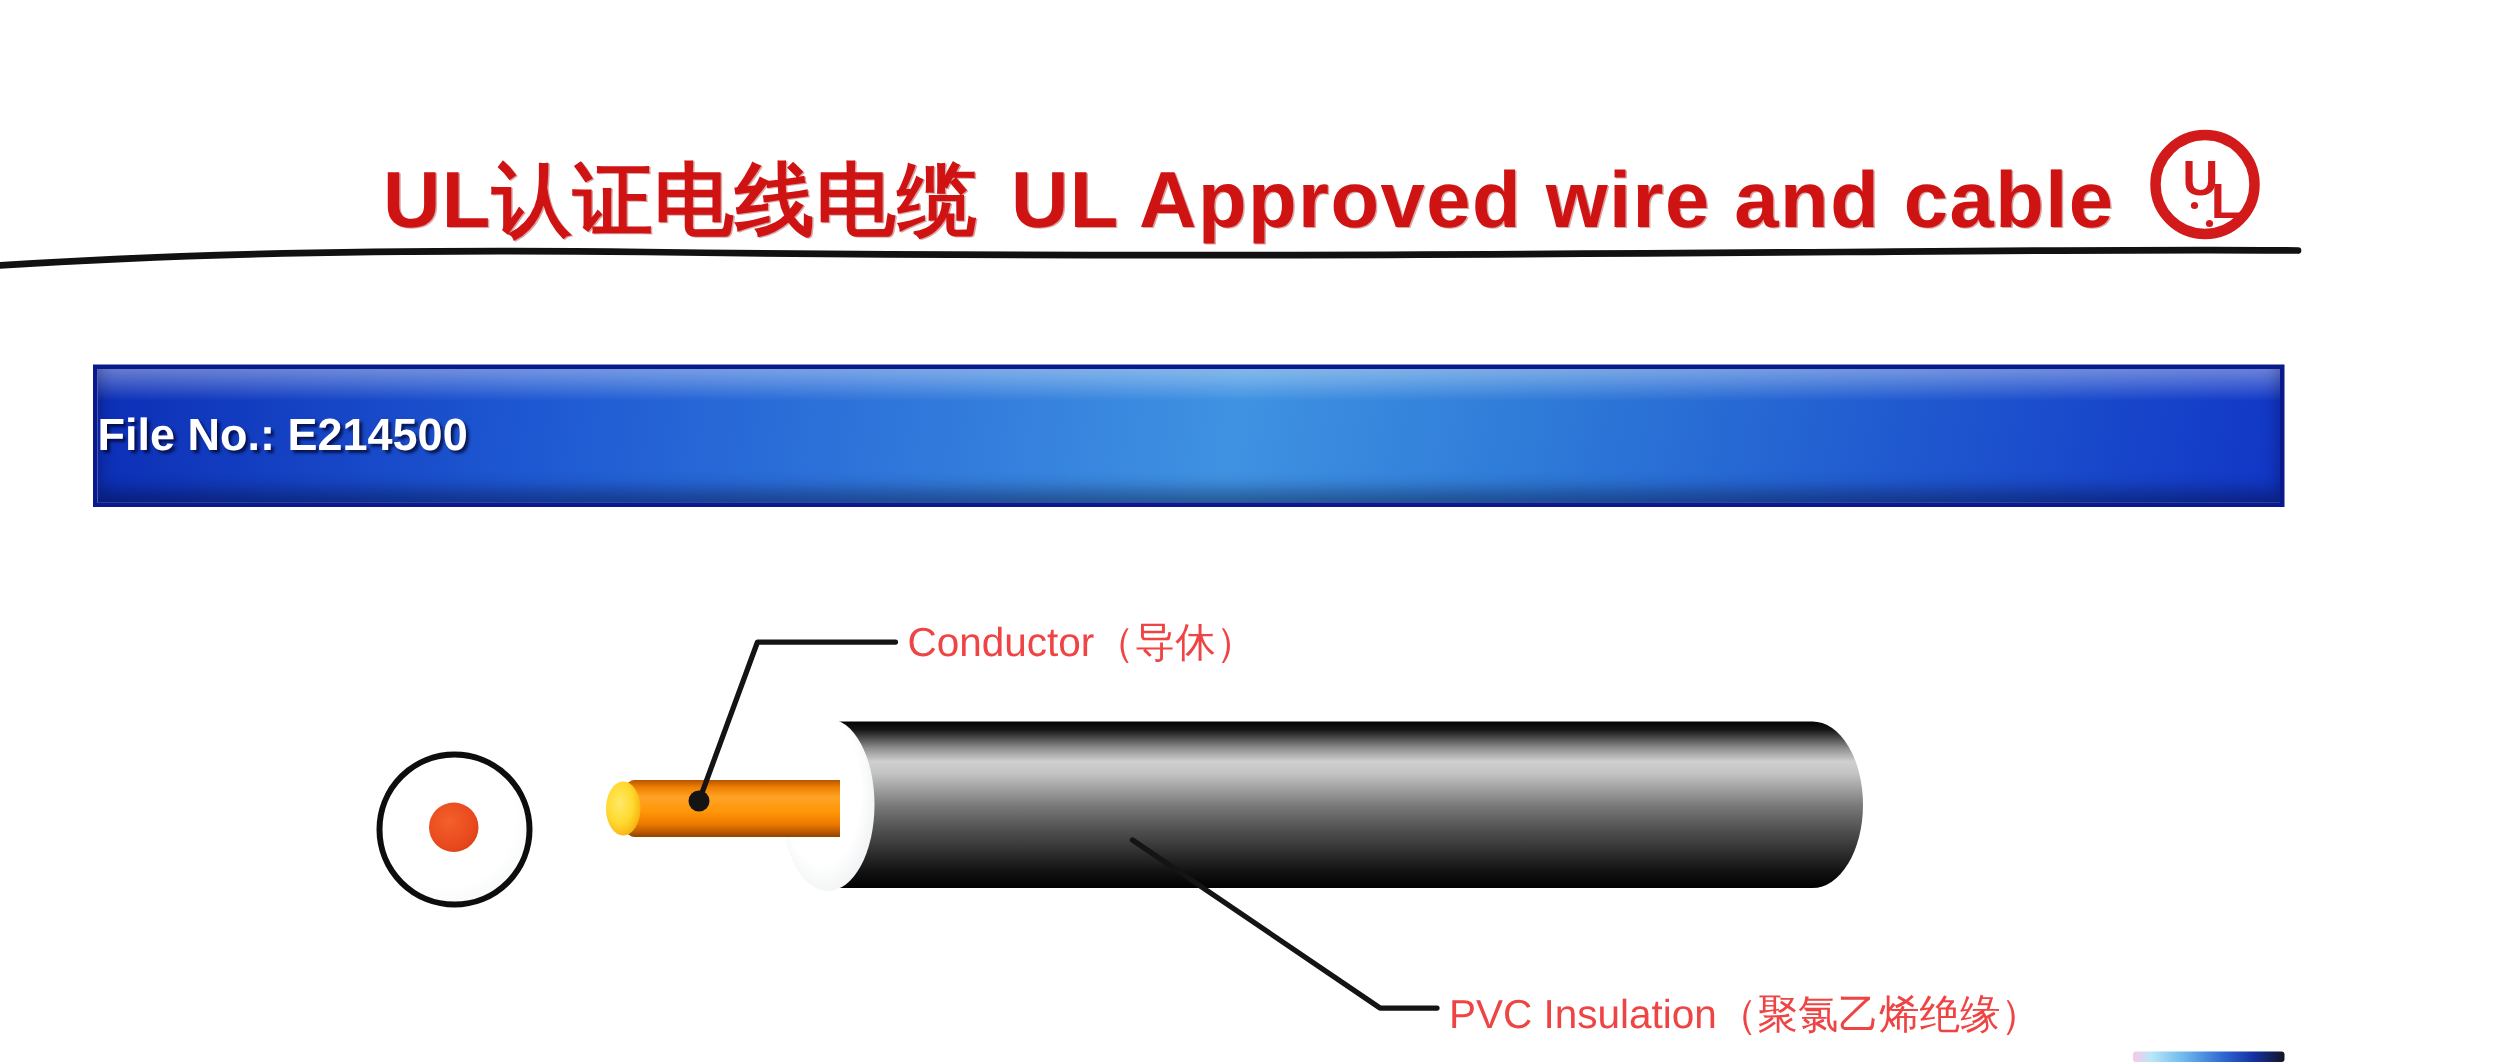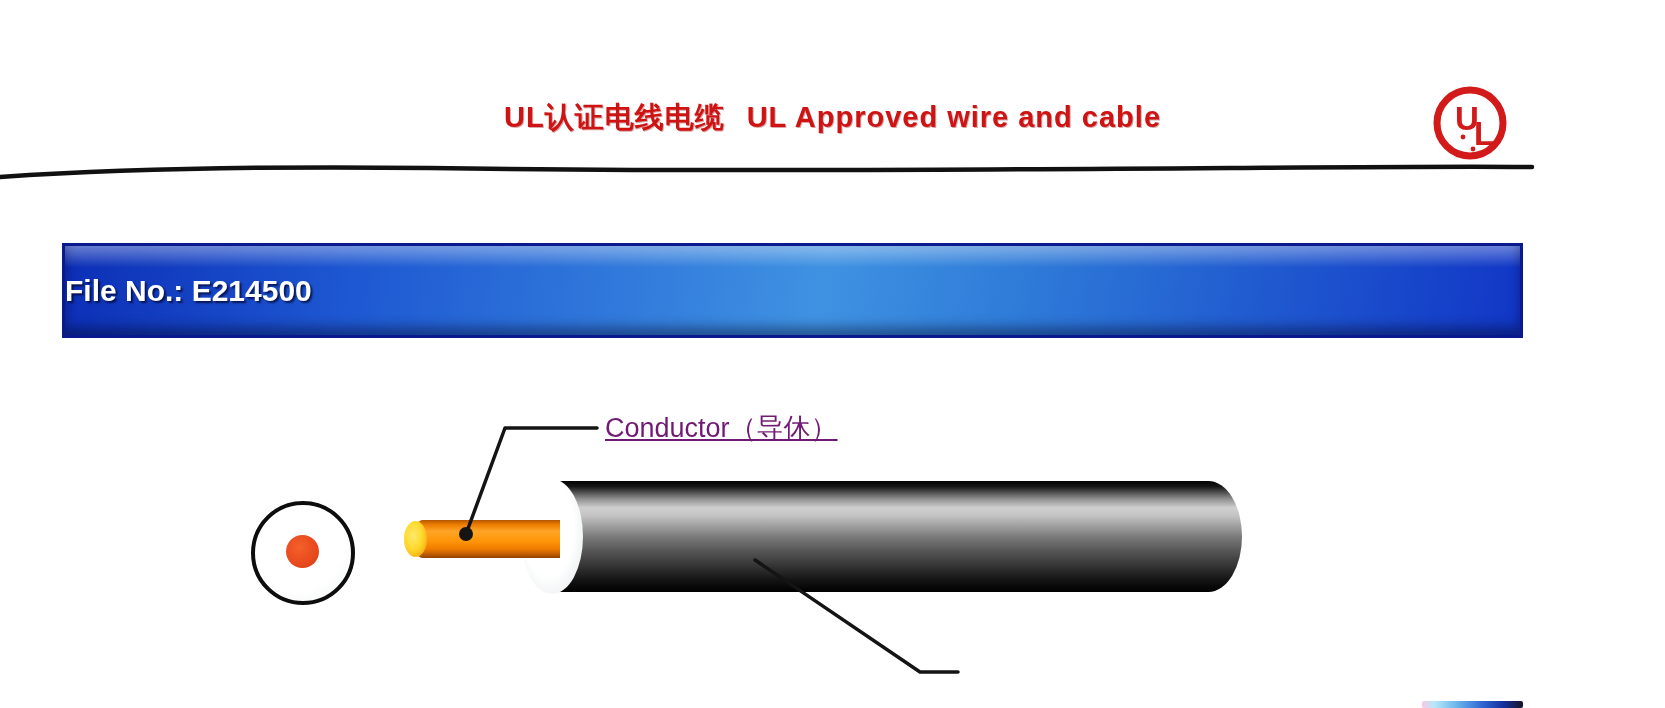--- a/index.html
+++ b/index.html
@@ -8,21 +8,21 @@
     background:#ffffff;
     font-family:"Liberation Sans","DejaVu Sans",sans-serif;
     position:relative;overflow:hidden;
   }
   .page{position:absolute;inset:0;}
 
   
   .main-title{
     position:absolute;left:0;top:98px;width:1665px;
     text-align:center;
-    font-size:29px;font-weight:bold;color:#cf1212;
+    font-size:53px;font-weight:bold;color:#cf1212;
     letter-spacing:1px;white-space:nowrap;
     text-shadow:1px 1px 0 rgba(140,0,0,.35);
   }
   .main-title .cn{margin-right:22px;}
 
   .ul-logo{position:absolute;left:1431px;top:82px;width:80px;height:84px;}
 
   .rule-line{position:absolute;left:0;top:158px;width:1665px;height:30px;}
 
   
@@ -85,21 +85,21 @@
     background:radial-gradient(ellipse at 40% 40%, #ffe96a 0%, #ffd92e 45%, #f7b313 75%, #e99400 100%);
     z-index:4;
   }
   .leader-dot{
     position:absolute;left:459px;top:187px;width:14px;height:14px;border-radius:50%;
     background:#141414;z-index:6;
   }
   .leader-svg{position:absolute;left:0;top:0;width:1665px;height:368px;z-index:5;pointer-events:none;}
 
   .diagram-label{
-    position:absolute;color:#701a75;font-size:27px;white-space:nowrap;z-index:7;text-decoration:underline;
+    position:absolute;color:#ef4444;font-size:27px;white-space:nowrap;z-index:7;
   }
   .label-conductor{left:605px;top:70px;}
   .label-insulation{left:966px;top:318px;}
 
   .corner-sliver{
     position:absolute;left:1422px;top:701px;width:101px;height:7px;border-radius:2px;
     background:linear-gradient(to right,
       #f8c8e8 0%, #b8e8f8 12%, #6ab4ec 35%, #2e66d2 60%, #1430a0 80%, #151525 100%);
   }
 </style>
@@ -143,17 +143,18 @@
     <div class="conductor-body"></div>
     <div class="conductor-cap"></div>
     <div class="leader-dot"></div>
 
     <svg class="leader-svg">
       <polyline points="466,194 505,88 597,88" fill="none" stroke="#141414" stroke-width="3.5" stroke-linecap="round" stroke-linejoin="round"></polyline>
       <polyline points="755,220 920,332 958,332" fill="none" stroke="#141414" stroke-width="3.5" stroke-linecap="round" stroke-linejoin="round"></polyline>
     </svg>
 
     <div class="diagram-label label-conductor">Conductor（导休）</div>
+    <div class="diagram-label label-insulation">PVC Insulation（聚氯乙烯绝缘）</div>
   </div>
 
   <div class="corner-sliver"></div>
 
 </div>
 
 </body></html>

